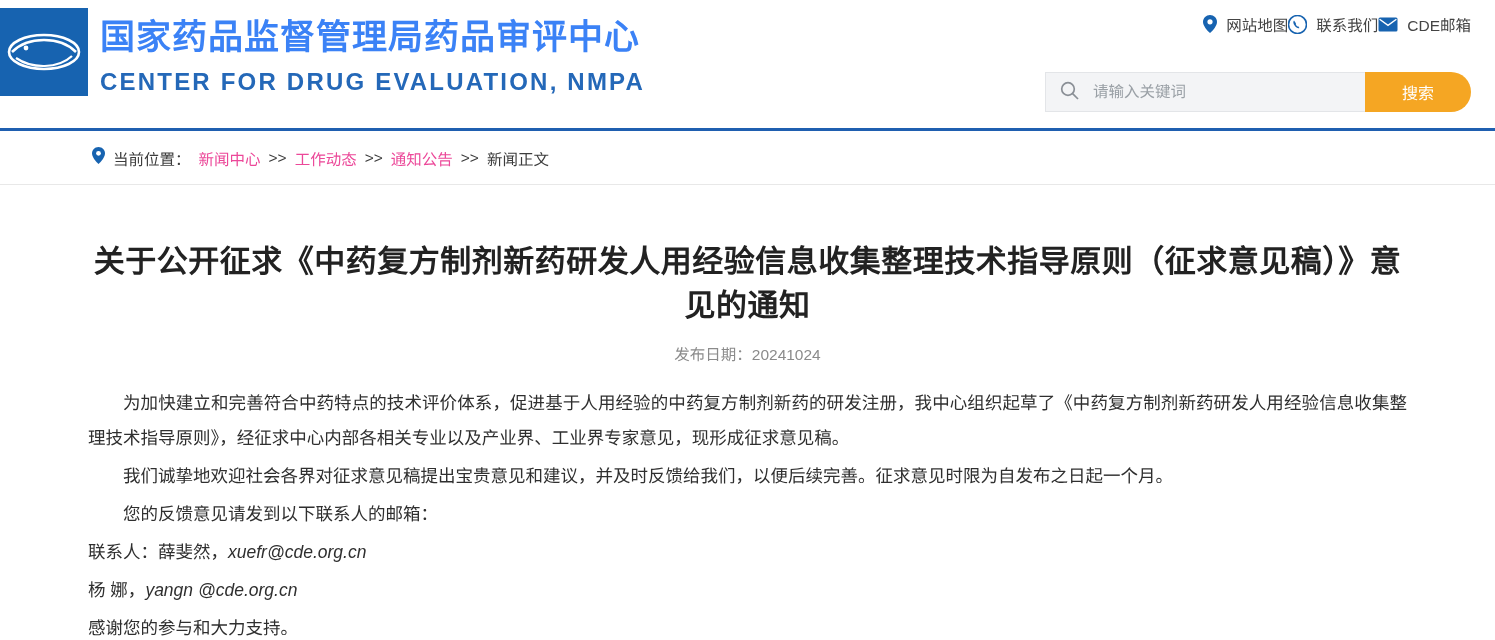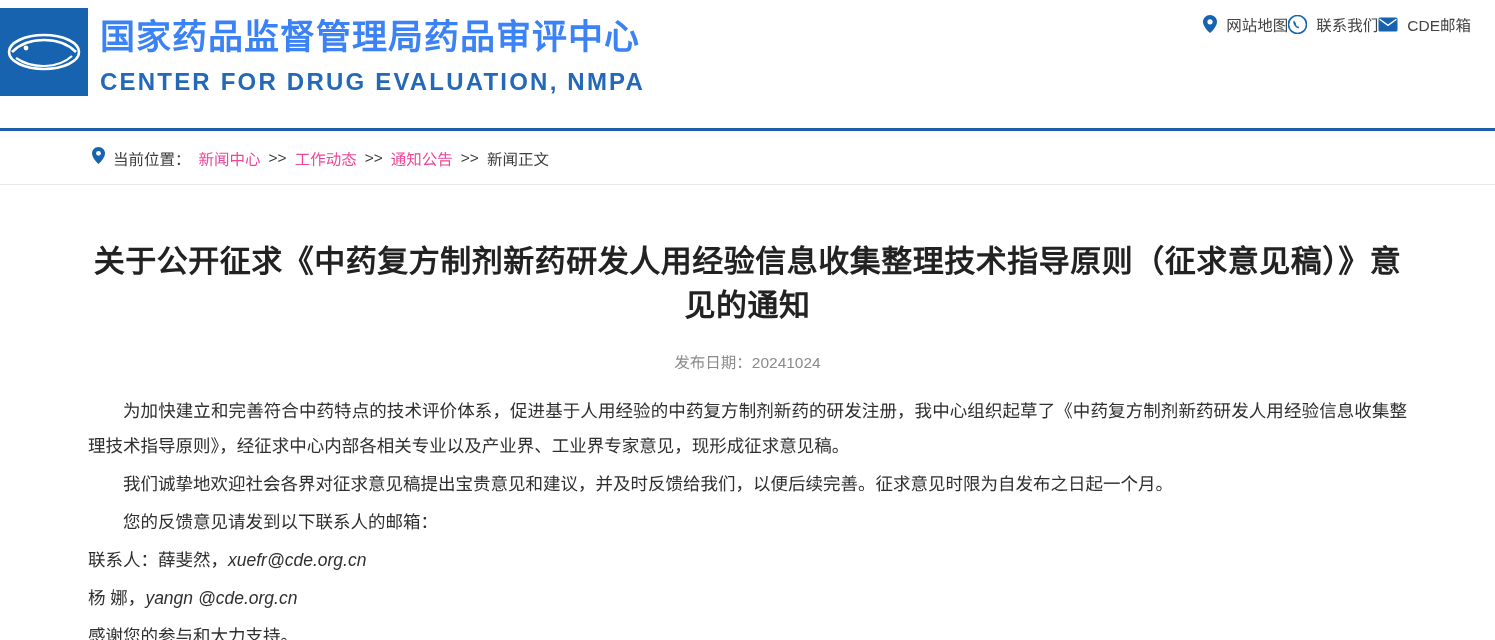--- a/index.html
+++ b/index.html
@@ -143,21 +143,21 @@
   .article-title {
     margin-top: 55px;
     font-size: 31px;
     font-weight: bold;
     color: #222;
     text-align: center;
     line-height: 44px;
     letter-spacing: 0.5px;
   }
   .article-date {
-    margin-top: 22px;
+    margin-top: 14px;
     text-align: center;
     font-size: 15.5px;
     color: #8b8b8b;
   }
   .article-body {
     margin-top: 22px;
     font-size: 17.5px;
     color: #2f2f2f;
     line-height: 35px;
   }
@@ -216,20 +216,32 @@
         <svg width="20" height="15" viewBox="0 0 20 15">
           <rect x="0.5" y="0.5" width="19" height="14" rx="1.5" fill="#1763b0"></rect>
           <path d="M1.6 2.2 L10 8.4 L18.4 2.2" fill="none" stroke="#ffffff" stroke-width="1.4"></path>
         </svg>
       </span>
       <span>CDE邮箱</span>
     </div>
 
   </div>
 
+  <div class="search-area">
+    <div class="search-box">
+      <span>
+        <svg width="19" height="19" viewBox="0 0 19 19">
+          <circle cx="8" cy="8" r="6.3" fill="none" stroke="#8a8f96" stroke-width="1.7"></circle>
+          <line x1="12.6" y1="12.6" x2="18" y2="18" stroke="#8a8f96" stroke-width="1.7"></line>
+        </svg>
+      </span>
+      <input type="text" value="" placeholder="请输入关键词" style="">
+    </div>
+    <button class="search-btn">搜索</button>
+  </div>
 
 </div>
 
 <div class="breadcrumb-bar">
   <div class="breadcrumb">
     <span>
       <svg width="13" height="17" viewBox="0 0 13 17">
         <path d="M6.5 0 C2.9 0 0 2.9 0 6.4 C0 11 6.5 17 6.5 17 C6.5 17 13 11 13 6.4 C13 2.9 10.1 0 6.5 0 Z" fill="#1763b0"></path>
         <circle cx="6.5" cy="6.3" r="2.4" fill="#ffffff"></circle>
       </svg>

